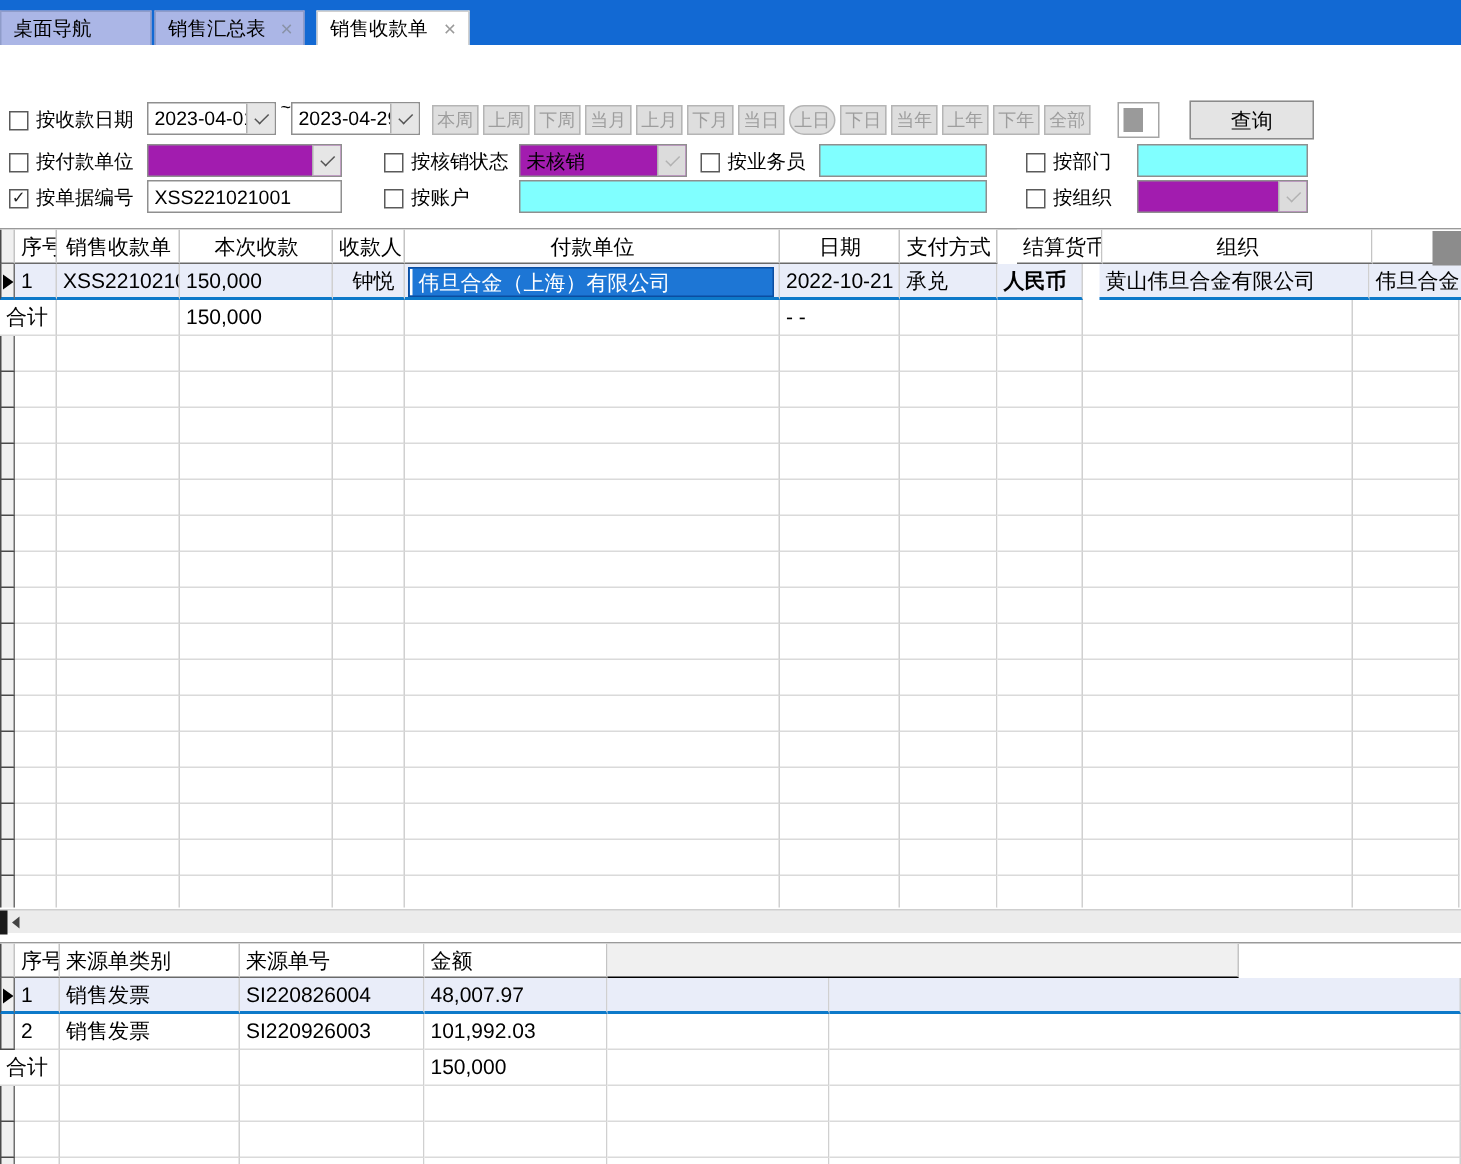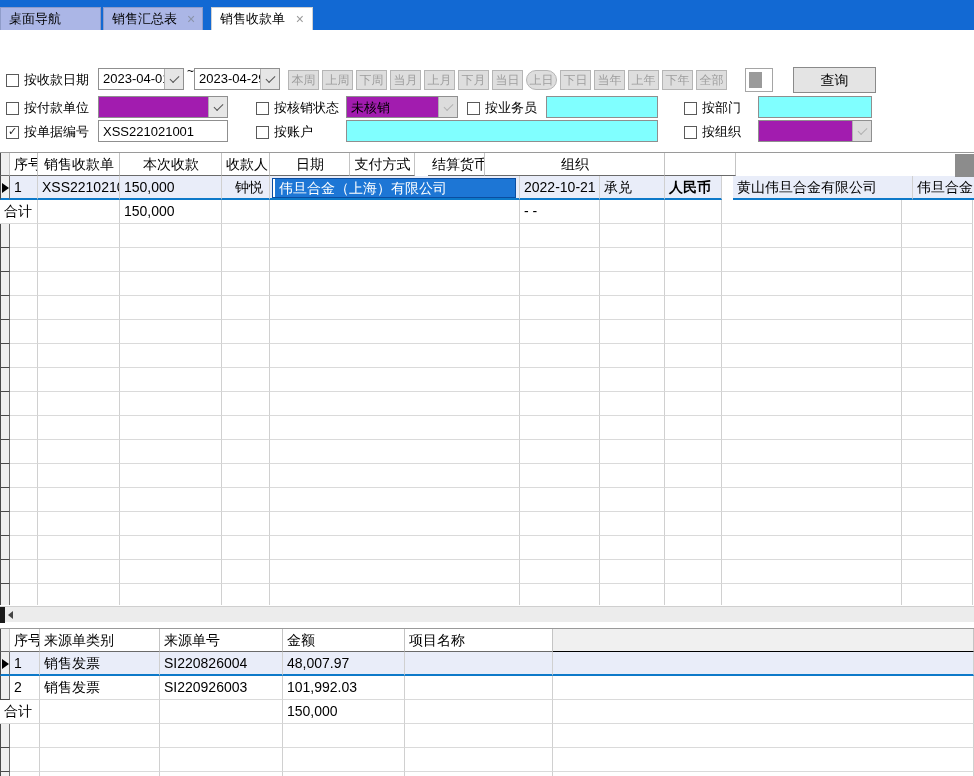--- a/index.html
+++ b/index.html
@@ -203,20 +203,21 @@
   </div>
 
   <div class="grid" id="maingrid" style="top:152px;height:453px;">
     <div class="corner"></div>
   <div class="grow ghead">
         <div class="gcell rowhdr"></div>
         <div class="gcell" style="width: 28px; min-width: 28px;">序号</div>
         <div class="gcell" style="width: 82px; min-width: 82px;">销售收款单</div>
         <div class="gcell" style="width: 102px; min-width: 102px;">本次收款</div>
         <div class="gcell" style="width: 48px; min-width: 48px;">收款人</div>
+        <div class="gcell" style="width: 250px; min-width: 250px;">付款单位</div>
         <div class="gcell" style="width: 80px; min-width: 80px;">日期</div>
         <div class="gcell" style="width: 65px; min-width: 65px;">支付方式</div>
         <div class="gcell" style="width: 57px; min-width: 57px; margin-left: 13px;">结算货币</div>
         <div class="gcell" style="width: 180px; min-width: 180px;">组织</div>
         <div class="gcell" style="width: 71px; min-width: 71px;"></div>
       </div>
       <div class="grow selected">
         <div class="gcell rowhdr">
           <span class="marker"></span>
         </div>
@@ -460,21 +461,20 @@
     <span class="larr"></span>
   </div>
 
   <div class="grid" id="detailgrid" style="top:628px;height:148px;">
       <div class="grow ghead">
         <div class="gcell rowhdr"></div>
         <div class="gcell hleft" style="width: 30px; min-width: 30px;">序号</div>
         <div class="gcell hleft" style="width: 120px; min-width: 120px;">来源单类别</div>
         <div class="gcell hleft" style="width: 123px; min-width: 123px;">来源单号</div>
         <div class="gcell hleft" style="width: 122px; min-width: 122px;">金额</div>
-        <div class="gcell hleft" style="width: 148px; min-width: 148px;">项目名称</div>
         <div class="gcell hleft grayext" style="width: 421px; min-width: 421px;"></div>
       </div>
       <div class="grow selected">
         <div class="gcell rowhdr">
           <span class="marker"></span>
         </div>
         <div class="gcell" style="width: 30px; min-width: 30px;">1</div>
         <div class="gcell" style="width: 120px; min-width: 120px;">销售发票</div>
         <div class="gcell" style="width: 123px; min-width: 123px;">SI220826004</div>
         <div class="gcell" style="width: 122px; min-width: 122px;">48,007.97</div>

